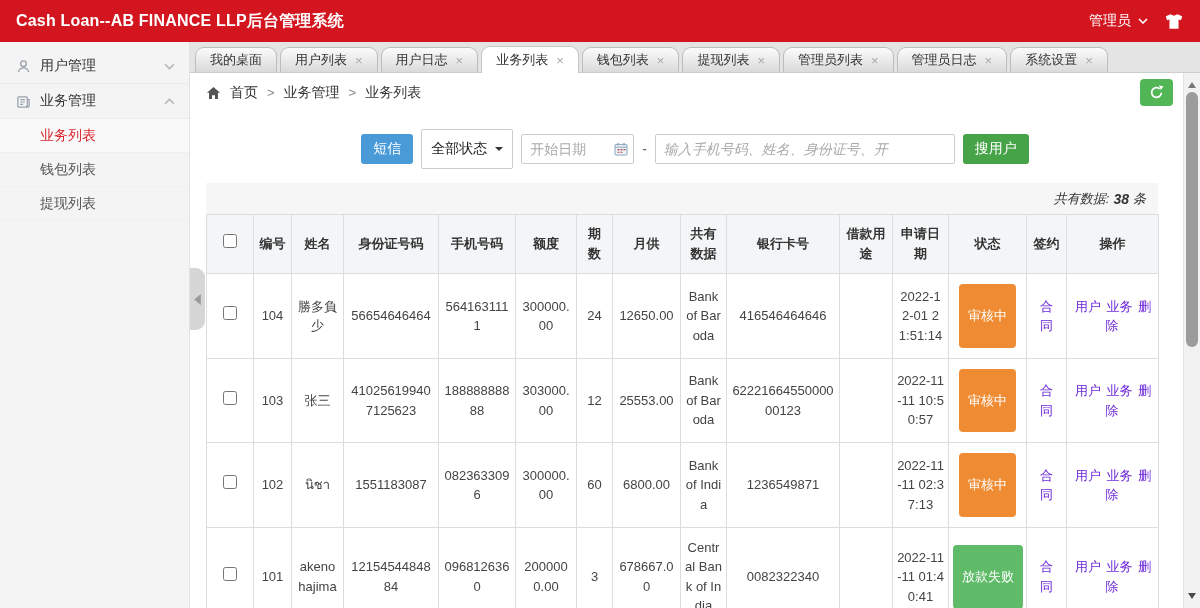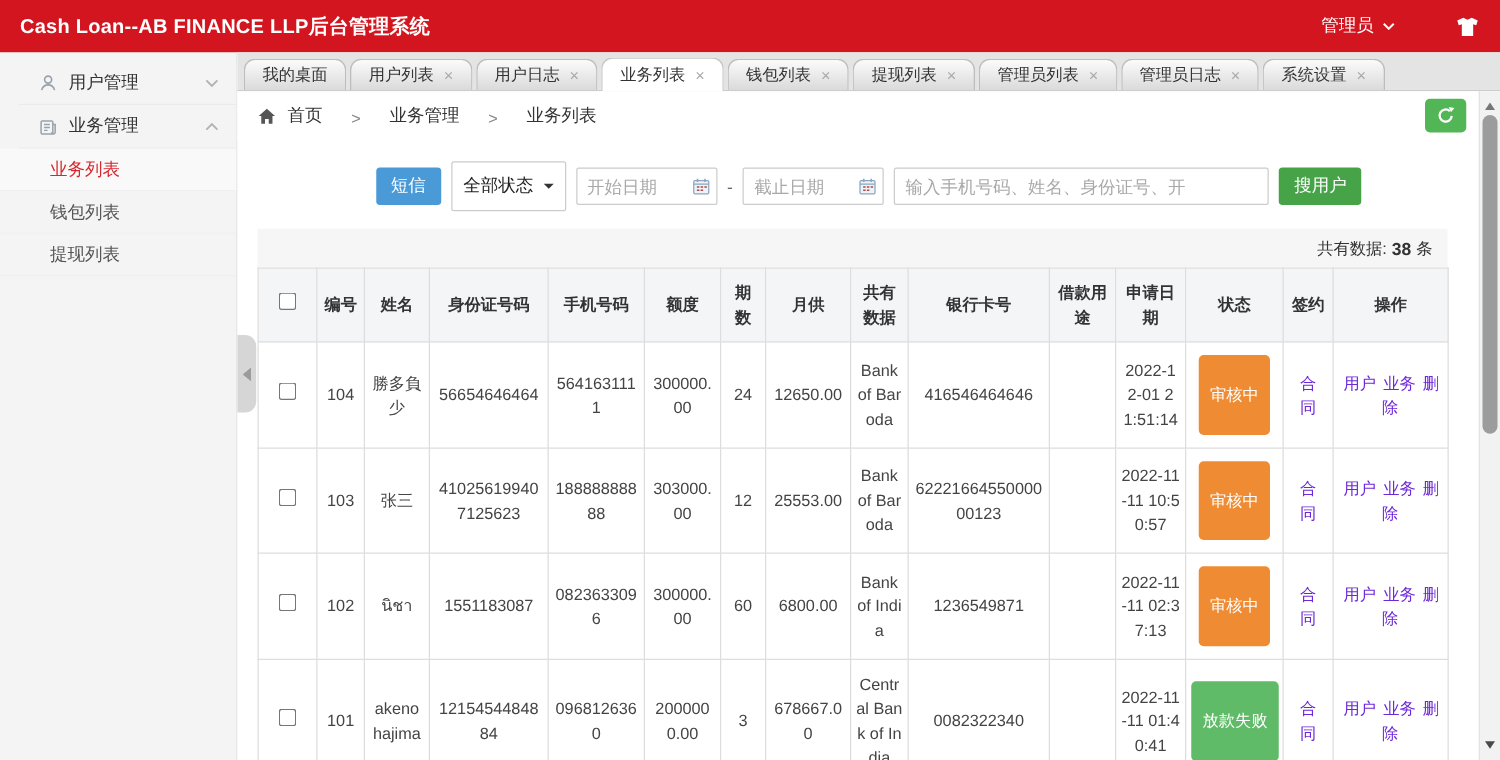--- a/index.html
+++ b/index.html
@@ -3,31 +3,31 @@
 <meta charset="utf-8">
 <style>
   *{box-sizing:border-box;margin:0;padding:0}
   html,body{width:1200px;height:608px;overflow:hidden;background:#fff;
     font-family:"Liberation Sans","DejaVu Sans",sans-serif;}
   .app{position:relative;width:1200px;height:608px;overflow:hidden;background:#fff;}
 
   
   .topbar{height:42px;background:#d2151e;display:flex;align-items:center;padding:0 16px;color:#fff;}
   .topbar-title{font-size:16px;font-weight:bold;letter-spacing:.2px;}
-  .topbar-right{margin-left:auto;display:flex;align-items:flex-end;gap:48px;}
+  .topbar-right{margin-left:auto;display:flex;align-items:flex-end;gap:16px;}
   .user-menu{display:flex;align-items:center;gap:7px;font-size:14px;cursor:pointer;}
   .icon{display:inline-flex;align-items:center;justify-content:center;line-height:0;}
 
   
   .main{position:relative;display:flex;height:566px;}
 
   
   .sidebar{width:190px;background:#f4f4f4;border-right:1px solid #e2e2e2;flex:none;padding-top:7px;}
   .nav-item{height:35px;display:flex;align-items:center;gap:9px;padding:0 14px 0 16px;
-    font-size:14px;color:#333;border-bottom:1px solid #ebebeb;cursor:pointer;background:#f4f4f4;margin-left:15px;}
+    font-size:14px;color:#333;border-bottom:1px solid #ebebeb;cursor:pointer;background:#f4f4f4;}
   .nav-item .chev{margin-left:auto;}
   .nav-sub{height:34px;display:flex;align-items:center;padding-left:40px;font-size:14px;color:#555;
     border-bottom:1px solid #efefef;cursor:pointer;}
   .nav-sub.active{color:#d9262e;background:#f9f9f9;}
 
   
   .collapse-handle{position:absolute;left:190px;top:226px;width:15px;height:62px;background:#d6d6d6;
     border-radius:0 9px 9px 0;display:flex;align-items:center;justify-content:center;z-index:6;cursor:pointer;}
 
   
@@ -60,27 +60,27 @@
   .btn-sms{background:#4a9ad8;}
   .btn-search{background:#47a347;}
   .select-box{height:40px;border:1px solid #ccc;border-radius:2px;background:#fff;display:flex;
     align-items:center;gap:8px;padding:0 9px;font-size:14px;color:#222;cursor:pointer;}
   .sel-caret{width:0;height:0;border:4px solid transparent;border-top-color:#333;margin-top:4px;}
   .inp-wrap{position:relative;display:flex;align-items:center;}
   .inp{height:30px;border:1px solid #ccc;border-radius:2px;font-size:14px;padding:0 8px;color:#333;
     font-family:inherit;outline:none;}
   .inp::placeholder{color:#a9a9a9;}
   .inp.date{width:113px;padding-right:26px;}
-  .inp.search{width:300px;}
+  .inp.search{width:300px;font-style:italic;}
   .inp-wrap .cal{position:absolute;right:6px;top:8px;}
   .dash{color:#666;font-size:14px;}
 
   
   .summary-bar{margin-top:19px;width:952px;height:31px;background:#f6f6f6;display:flex;align-items:center;
-    justify-content:flex-end;gap:4px;padding:0 12px;font-size:13px;color:#333;}
+    justify-content:flex-end;gap:4px;padding:0 12px;font-size:13px;color:#333;font-style:italic;}
   .summary-bar b{font-size:14px;}
 
   
   table{width:952px;border-collapse:collapse;table-layout:fixed;font-size:13px;}
   th,td{border:1px solid #ddd;text-align:center;vertical-align:middle;word-break:break-all;}
   th{background:#f3f5f7;color:#333;font-weight:bold;padding:9px 5px;line-height:1.55;}
   td{color:#444;padding:10px 4px;line-height:1.5;}
   input[type=checkbox]{width:14px;height:14px;cursor:pointer;}
   .status-btn{display:inline-block;padding:22px 9px;border-radius:4px;color:#fff;font-size:13px;
     white-space:nowrap;cursor:pointer;}
@@ -208,21 +208,21 @@
             <span class="tab-x">×</span>
           </div>
         </div>
 
       <div class="crumb-row">
         <span class="icon">
           <svg viewBox="0 0 16 15" width="15" height="14">
               <path d="M8 1 L15 7.2 H12.8 V14 H9.6 V9.8 H6.4 V14 H3.2 V7.2 H1 Z" fill="#555"></path>
             </svg>
         </span>
-        <span style="display:flex;align-items:flex-end;gap:23px">
+        <span style="display:flex;align-items:center;gap:9px">
             <span class="bc-item">首页</span>
             <span class="bc-sep">&gt;</span>
             <span class="bc-item">业务管理</span>
             <span class="bc-sep">&gt;</span>
             <span class="bc-item">业务列表</span>
           </span>
         <button class="refresh-btn">
           <span class="icon">
             <svg viewBox="0 0 16 16" width="15" height="15">
                 <path d="M13.2 8.2a5.2 5.2 0 1 1-1.7-4.1" fill="none" stroke="#fff" stroke-width="1.9"></path>
@@ -245,31 +245,20 @@
             <span class="icon cal">
               <svg viewBox="0 0 14 14" width="14" height="14">
                   <rect x="1" y="2.4" width="12" height="10.6" rx="1" fill="#eef3f8" stroke="#8aa6c0"></rect>
                   <path d="M1 5.2h12" stroke="#8aa6c0"></path>
                   <path d="M4 1v2.6M10 1v2.6" stroke="#8aa6c0" stroke-width="1.3"></path>
                   <path d="M3.5 7.6h2M6.5 7.6h2M9.5 7.6h2M3.5 10.2h2M6.5 10.2h2" stroke="#b04a4a" stroke-width="1.1"></path>
                 </svg>
             </span>
           </div>
           <span class="dash">-</span>
-          <div class="inp-wrap">
-            <input class="inp date" placeholder="截止日期" style="">
-            <span class="icon cal">
-              <svg viewBox="0 0 14 14" width="14" height="14">
-                  <rect x="1" y="2.4" width="12" height="10.6" rx="1" fill="#eef3f8" stroke="#8aa6c0"></rect>
-                  <path d="M1 5.2h12" stroke="#8aa6c0"></path>
-                  <path d="M4 1v2.6M10 1v2.6" stroke="#8aa6c0" stroke-width="1.3"></path>
-                  <path d="M3.5 7.6h2M6.5 7.6h2M9.5 7.6h2M3.5 10.2h2M6.5 10.2h2" stroke="#b04a4a" stroke-width="1.1"></path>
-                </svg>
-            </span>
-          </div>
           <input class="inp search" placeholder="输入手机号码、姓名、身份证号、开" style="">
           <button class="btn btn-search">搜用户</button>
         </div>
 
         <div class="summary-bar">
           <span>共有数据:</span>
           <b>38</b>
           <span>条</span>
         </div>
 

